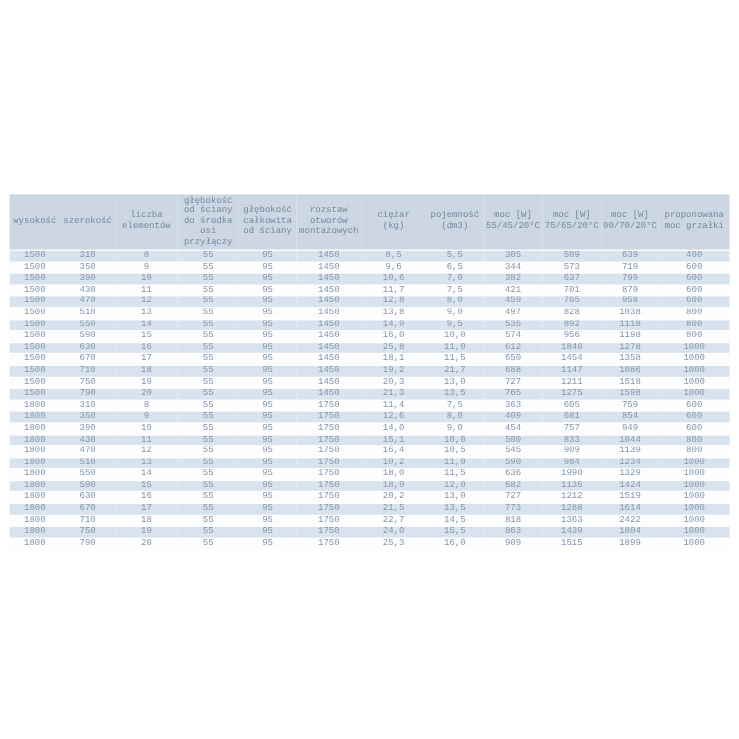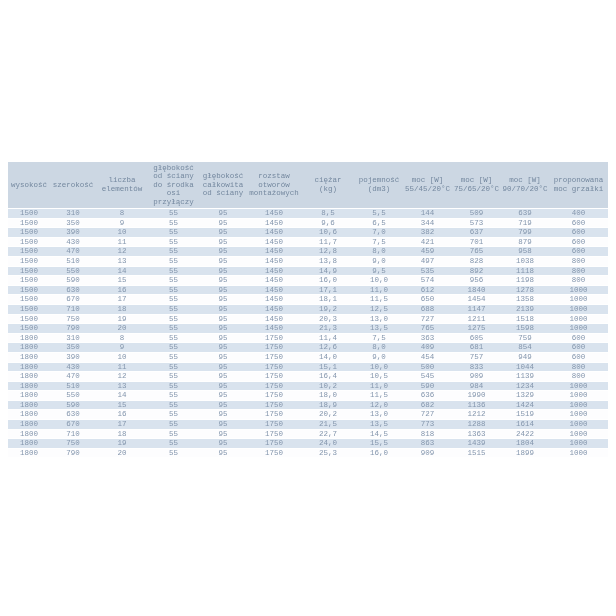--- a/index.html
+++ b/index.html
@@ -109,21 +109,21 @@
       <tbody>
           <tr class="row-odd">
             <td>1500</td>
             <td>310</td>
             <td>8</td>
             <td>55</td>
             <td>95</td>
             <td>1450</td>
             <td>8,5</td>
             <td>5,5</td>
-            <td>144</td>
+            <td>305</td>
             <td>509</td>
             <td>639</td>
             <td>400</td>
           </tr>
           <tr class="row-even">
             <td>1500</td>
             <td>350</td>
             <td>9</td>
             <td>55</td>
             <td>95</td>
@@ -219,21 +219,21 @@
             <td>1198</td>
             <td>800</td>
           </tr>
           <tr class="row-odd">
             <td>1500</td>
             <td>630</td>
             <td>16</td>
             <td>55</td>
             <td>95</td>
             <td>1450</td>
-            <td>17,1</td>
+            <td>25,8</td>
             <td>11,0</td>
             <td>612</td>
             <td>1840</td>
             <td>1278</td>
             <td>1000</td>
           </tr>
           <tr class="row-even">
             <td>1500</td>
             <td>670</td>
             <td>17</td>
@@ -248,24 +248,24 @@
             <td>1000</td>
           </tr>
           <tr class="row-odd">
             <td>1500</td>
             <td>710</td>
             <td>18</td>
             <td>55</td>
             <td>95</td>
             <td>1450</td>
             <td>19,2</td>
-            <td>12,5</td>
+            <td>21,7</td>
             <td>688</td>
             <td>1147</td>
-            <td>2139</td>
+            <td>1086</td>
             <td>1000</td>
           </tr>
           <tr class="row-even">
             <td>1500</td>
             <td>750</td>
             <td>19</td>
             <td>55</td>
             <td>95</td>
             <td>1450</td>
             <td>20,3</td>

